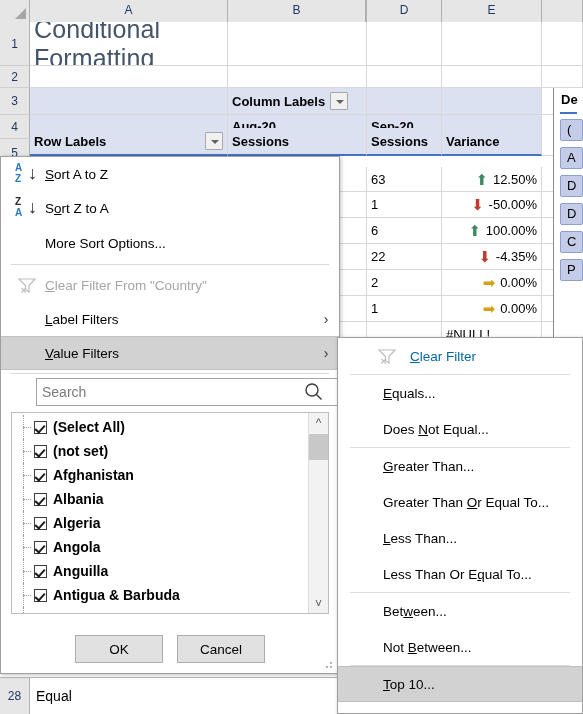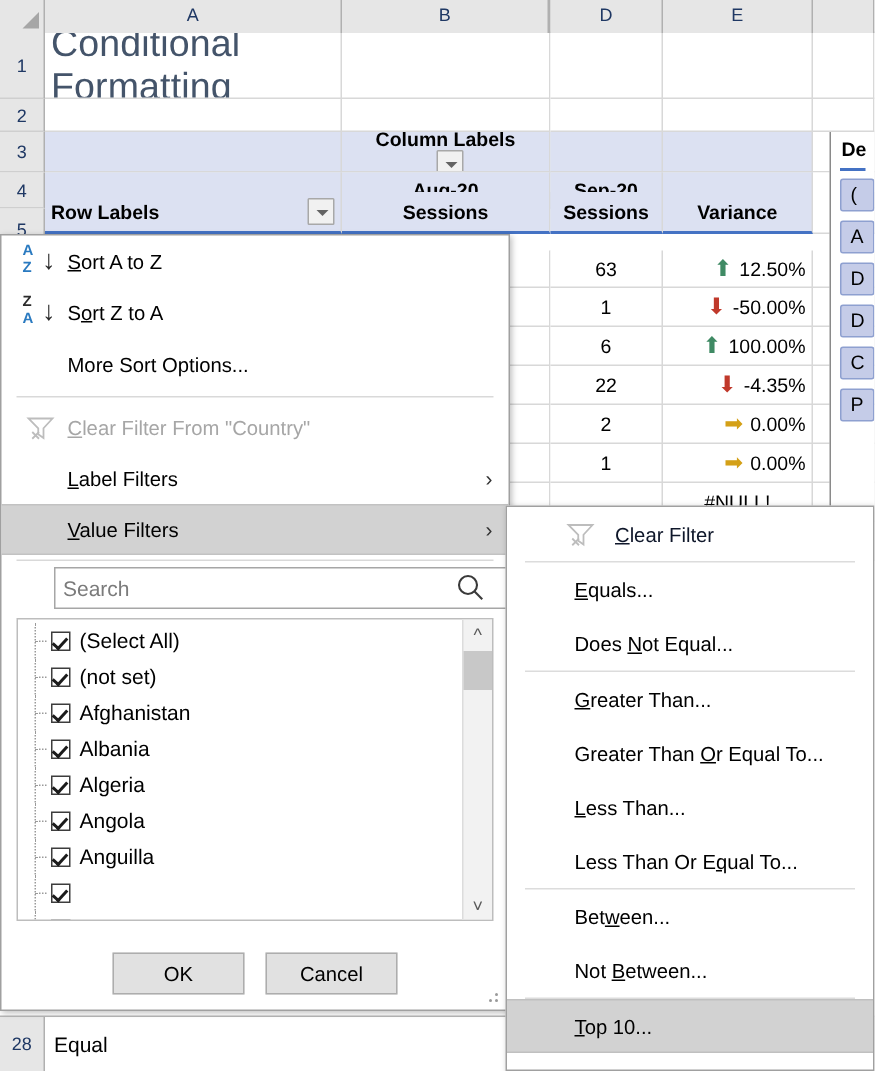--- a/index.html
+++ b/index.html
@@ -53,21 +53,21 @@
     overflow: hidden; font-size: 13px; color: #000;
     padding: 0 4px; display: flex; align-items: center;
     background: #ffffff;
   }
   .gcell.c-a { flex: 0 0 198px; }
   .gcell.c-b { flex: 0 0 139px; }
   .gcell.c-d { flex: 0 0 75px; }
   .gcell.c-e { flex: 0 0 100px; }
   .gcell.c-f { flex: 0 0 41px; }
   .pivot-band { background: #dce1f2 !important; }
-  .r-align { justify-content: center; flex-direction: column; }
+  .r-align { justify-content: flex-start; }
   .bold { font-weight: bold; }
   .title-cell {
     font-size: 25px; color: #44546a; font-weight: 400;
     letter-spacing: 0.1px;
   }
   .pivot-bottom-border { border-bottom: 2px solid #4472c4 !important; }
 
   .filter-btn {
     display: inline-block; width: 18px; height: 18px;
     background: #f1f1f1; border: 1px solid #a8a8a8;
@@ -166,21 +166,21 @@
   }
   .cbx {
     width: 13px; height: 13px; flex: 0 0 13px; border: 1px solid #3d3d3d;
     background: #fff; position: relative; margin-right: 6px;
   }
   .cbx.on::after {
     content: ""; position: absolute; left: 2px; top: 1px;
     width: 4px; height: 8px; border: solid #1b1b1b;
     border-width: 0 2px 2px 0; transform: rotate(42deg);
   }
-  .litem .txt { white-space: nowrap; }
+  .litem .txt { white-space: nowrap; font-weight: bold; }
   .sbar {
     width: 20px; flex: 0 0 20px; background: #f2f2f2;
     border-left: 1px solid #dcdcdc; position: relative;
   }
   .sbtn { height: 19px; display: flex; align-items: center; justify-content: center;
           font-size: 12px; color: #5a5a5a; }
   .sbtn.bot { position: absolute; bottom: 0; left: 0; right: 0; }
   .sthumb { position: absolute; left: 0; right: 0; top: 21px; height: 26px; background: #c8c8c8; }
 
   .btnrow { position: absolute; left: 0; right: 0; bottom: 10px; display: flex;
@@ -194,21 +194,21 @@
 
   
   .submenu {
     position: absolute; left: 337px; top: 337px; width: 246px; height: 377px;
     background: #ffffff; border: 1px solid #a0a0a0;
     box-shadow: 1px 1px 4px rgba(0,0,0,0.25);
     z-index: 30; font-size: 13.5px; color: #000;
   }
   .smi { height: 36px; display: flex; align-items: center; padding-left: 12px; cursor: default; }
   .smi.sel { background: #d2d2d2; border-top: 1px solid #c0c0c0; border-bottom: 1px solid #c0c0c0; }
-  .smi.dis { color: #0f172a; padding-left: 39px; }
+  .smi.dis { color: #0369a1; padding-left: 39px; }
   .smi .ico { width: 33px; flex: 0 0 33px; display: flex; align-items: center; }
   .ssep { height: 1px; background: #dcdcdc; margin: 0 12px; }
 </style>
 </head>
 <body>
 
 <div id="app">
 
   <div class="sheet">
 
@@ -492,20 +492,21 @@
           <span class="txt">Angola</span>
         </div>
         <div class="litem">
           <span class="treelead"></span>
           <span class="cbx on"></span>
           <span class="txt">Anguilla</span>
         </div>
         <div class="litem">
           <span class="treelead"></span>
           <span class="cbx on"></span>
+          <span class="txt">Antigua &amp; Barbuda</span>
         </div>
         <div class="litem">
           <span class="treelead"></span>
           <span class="cbx on"></span>
           <span class="txt">Argentina</span>
         </div>
 
       </div>
       <div class="sbar">
         <div class="sbtn">^</div>

